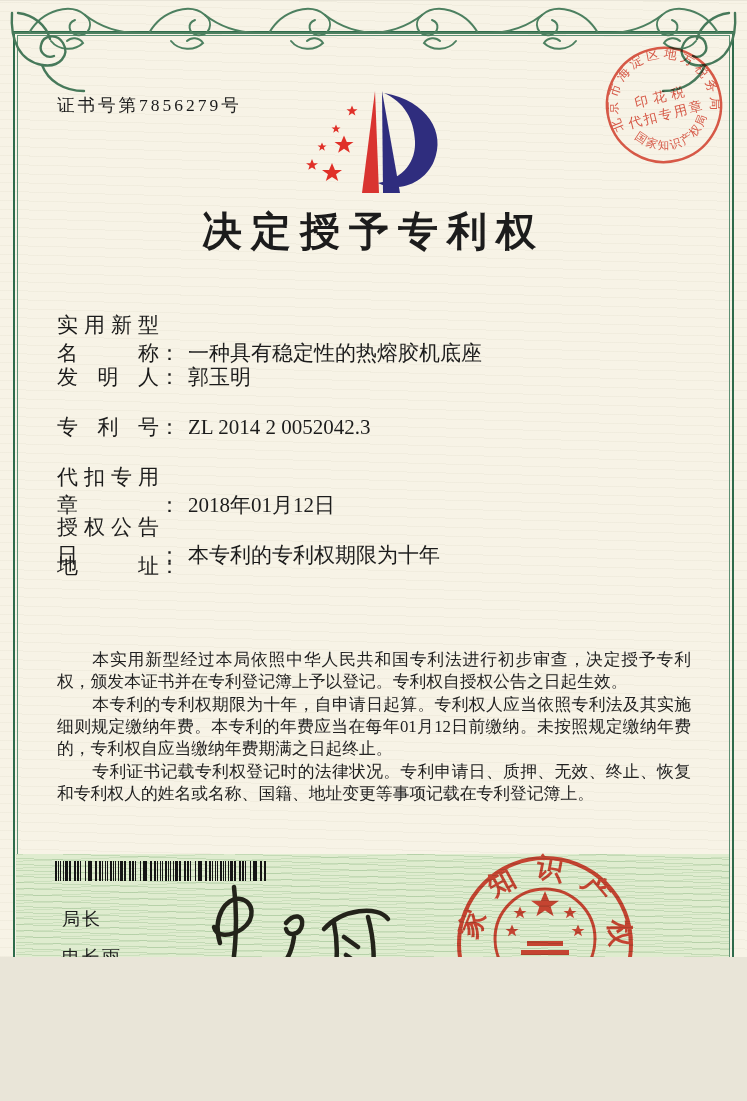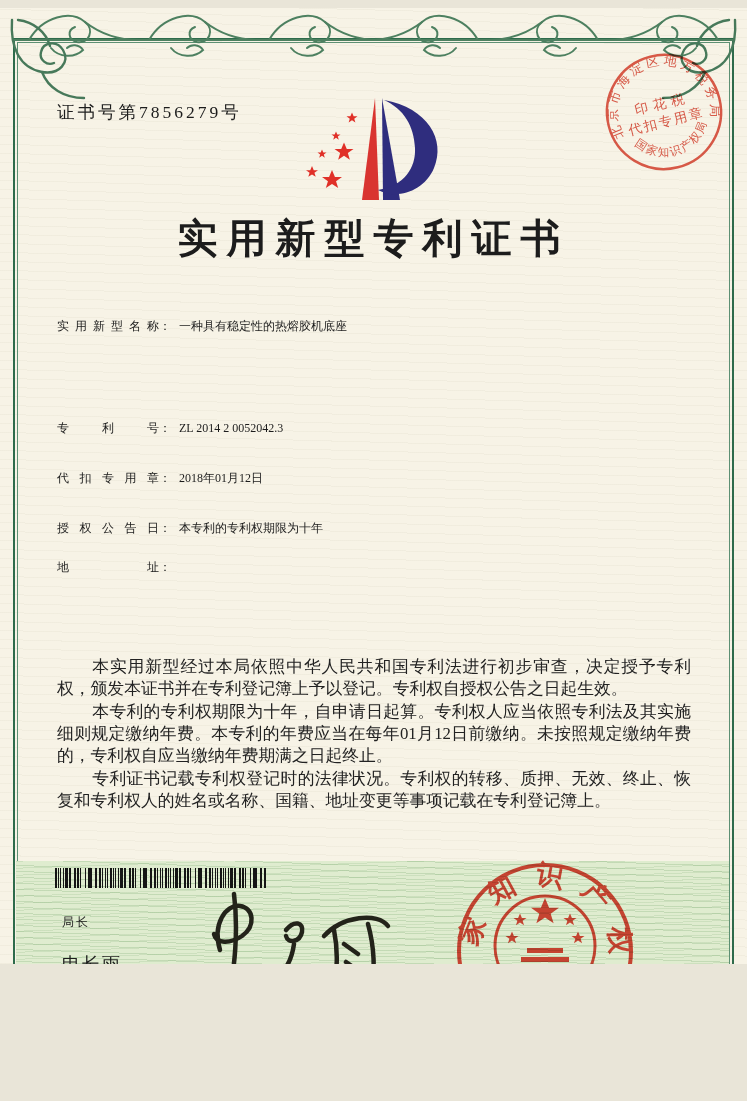--- a/index.html
+++ b/index.html
@@ -1,17 +1,17 @@
 <!DOCTYPE html>
 <html><head>
 <meta charset="utf-8">
 <style>
   html,body{margin:0;padding:0;background:#e9e5d8;}
   .cert{
-    position:relative;width:747px;height:956px;margin:8px auto;overflow:hidden;
+    position:relative;width:747px;height:956px;margin:1px auto;overflow:hidden;
     background:
       repeating-linear-gradient(1.5deg, rgba(185,180,155,.10) 0 1px, transparent 1px 9px),
       #f7f3e6;
     font-family:"Liberation Serif", serif;
     color:#1c1c1c;
   }
   
   .frame{position:absolute;left:13px;top:30px;width:717px;height:1044px;border:2px solid #2e6b4b;}
   .frame-inner{position:absolute;left:2px;top:2px;right:2px;bottom:2px;border:1px solid #5d9073;}
   
@@ -32,37 +32,37 @@
   .c-bl{left:6px;top:992px;}
   .c-br{right:6px;top:992px;transform:scaleX(-1);}
   
   .cert-no{position:absolute;left:57px;top:92px;font-size:17.5px;letter-spacing:3px;}
   .title{position:absolute;left:0;right:0;top:203px;text-align:center;font-size:40px;font-weight:bold;letter-spacing:9px;}
   .logo{position:absolute;left:300px;top:74px;}
   .stamp{position:absolute;left:602px;top:42px;transform:rotate(-14deg);opacity:.85;mix-blend-mode:multiply;}
   .stamp text{fill:#d8402f;font-family:"Liberation Serif",serif;}
   .stamp .ring{stroke:#d8402f;fill:none;}
   
-  .row{position:absolute;left:57px;right:57px;font-size:12px;}
+  .row{position:absolute;left:57px;right:57px;font-size:21px;}
   .lab{display:inline-block;width:102px;text-align:justify;text-align-last:justify;}
   .colon{display:inline-block;}
   .val{margin-left:8px;}
   .addr-val{position:absolute;left:31px;top:0;width:547px;text-indent:97px;line-height:27px;display:block;}
   .grant2{position:absolute;left:373px;top:0;}
   
   .paras{position:absolute;left:57px;top:648px;width:634px;}
   .paras p{margin:0 0 1px 0;font-size:16.8px;line-height:22px;text-align:justify;text-indent:2.1em;color:#222;}
   
   .barcode{
     position:absolute;left:55px;top:860px;width:212px;height:20px;
     background:
       repeating-linear-gradient(90deg,#151515 0 2px,transparent 2px 3px,#151515 3px 4px,transparent 4px 8px,#151515 8px 9px,transparent 9px 11px),
       repeating-linear-gradient(90deg,#151515 0 1px,transparent 1px 5px);
   }
-  .director-title{position:absolute;left:62px;top:906px;font-size:12px;letter-spacing:2px;font-family:Liberation Serif, serif;}
+  .director-title{position:absolute;left:62px;top:906px;font-size:18px;letter-spacing:2px;font-family:Liberation Serif, serif;}
   .director-name{position:absolute;left:62px;top:944px;font-size:18px;letter-spacing:2px;font-family:Liberation Mono, monospace;}
   .signature{position:absolute;left:182px;top:878px;}
   .signature path{stroke:#23231a;stroke-width:4.5;fill:none;stroke-linecap:round;stroke-linejoin:round;}
   .seal{position:absolute;left:450px;top:848px;mix-blend-mode:multiply;opacity:.92;}
   .seal .ring{stroke:#e0392b;fill:none;}
   .seal text{fill:#e0392b;font-family:"Liberation Serif",serif;font-weight:bold;}
   .seal .emb{fill:#e0392b;}
   .seal-date{position:absolute;left:460px;top:995px;font-size:17.5px;letter-spacing:2px;color:#111;}
   .footer{position:absolute;left:0;right:0;top:1044px;text-align:center;font-size:13px;color:#333;letter-spacing:1px;}
 </style>
@@ -137,42 +137,45 @@
   <svg class="stamp" width="124" height="124" viewBox="0 0 124 124">
     <circle class="ring" cx="62" cy="62" r="57" stroke-width="2.5"></circle>
     <path id="stampTop" d="M 19.4 81.9 A 47 47 0 1 1 104.6 81.9" fill="none"></path>
     <path id="stampBot" d="M 23.9 84 A 44 44 0 0 0 100.1 84" fill="none"></path>
     <text font-size="13" letter-spacing="3.5"><textPath href="#stampTop" startOffset="6">北京市海淀区地方税务局</textPath></text>
     <text font-size="11.5" letter-spacing="1.5"><textPath href="#stampBot" startOffset="3">国家知识产权局</textPath></text>
     <text x="62" y="58" font-size="13.5" letter-spacing="5" text-anchor="middle">印花税</text>
     <text x="62" y="76" font-size="13.5" letter-spacing="2" text-anchor="middle">代扣专用章</text>
   </svg>
 
-  <div class="title">实用新型专利证书</div>
+  <div class="title">决定授予专利权</div>
 
   <div class="row" style="top:310px">
     <span class="lab">实用新型名称</span><span class="colon">：</span><span class="val">一种具有稳定性的热熔胶机底座</span>
+  </div>
+  <div class="row" style="top:362px">
+    <span class="lab">发明人</span><span class="colon">：</span><span class="val">郭玉明</span>
   </div>
   <div class="row" style="top:412px">
     <span class="lab">专利号</span><span class="colon">：</span><span class="val">ZL 2014 2 0052042.3</span>
   </div>
   <div class="row" style="top:462px">
     <span class="lab">代扣专用章</span><span class="colon">：</span><span class="val">2018年01月12日</span>
   </div>
   <div class="row" style="top:512px">
     <span class="lab">授权公告日</span><span class="colon">：</span><span class="val">本专利的专利权期限为十年</span>
   </div>
   <div class="row" style="top:551px;height:54px">
     <span class="lab">地址</span><span class="colon">：</span>
   </div>
 
   <div class="paras">
     <p>本实用新型经过本局依照中华人民共和国专利法进行初步审查，决定授予专利权，颁发本证书并在专利登记簿上予以登记。专利权自授权公告之日起生效。</p>
     <p>本专利的专利权期限为十年，自申请日起算。专利权人应当依照专利法及其实施细则规定缴纳年费。本专利的年费应当在每年01月12日前缴纳。未按照规定缴纳年费的，专利权自应当缴纳年费期满之日起终止。</p>
-    <p>专利证书记载专利权登记时的法律状况。专利权的转移、质押、无效、终止、恢复和专利权人的姓名或名称、国籍、地址变更等事项记载在专利登记簿上。</p>
+    <p>专利证书记载专利权登记时的法律状况。专利申请日、质押、无效、终止、恢复和专利权人的姓名或名称、国籍、地址变更等事项记载在专利登记簿上。</p>
   </div>
 
   <div class="barcode"></div>
 
   <div class="director-title">局长</div>
   <div class="director-name">申长雨</div>
 
   <svg class="signature" width="215" height="125" viewBox="0 0 215 125">
     <path d="M38,64 C30,38 44,18 58,20 C72,22 74,40 60,50 C48,58 34,58 32,48"></path>
     <path d="M52,8 C56,40 54,86 44,116"></path>

